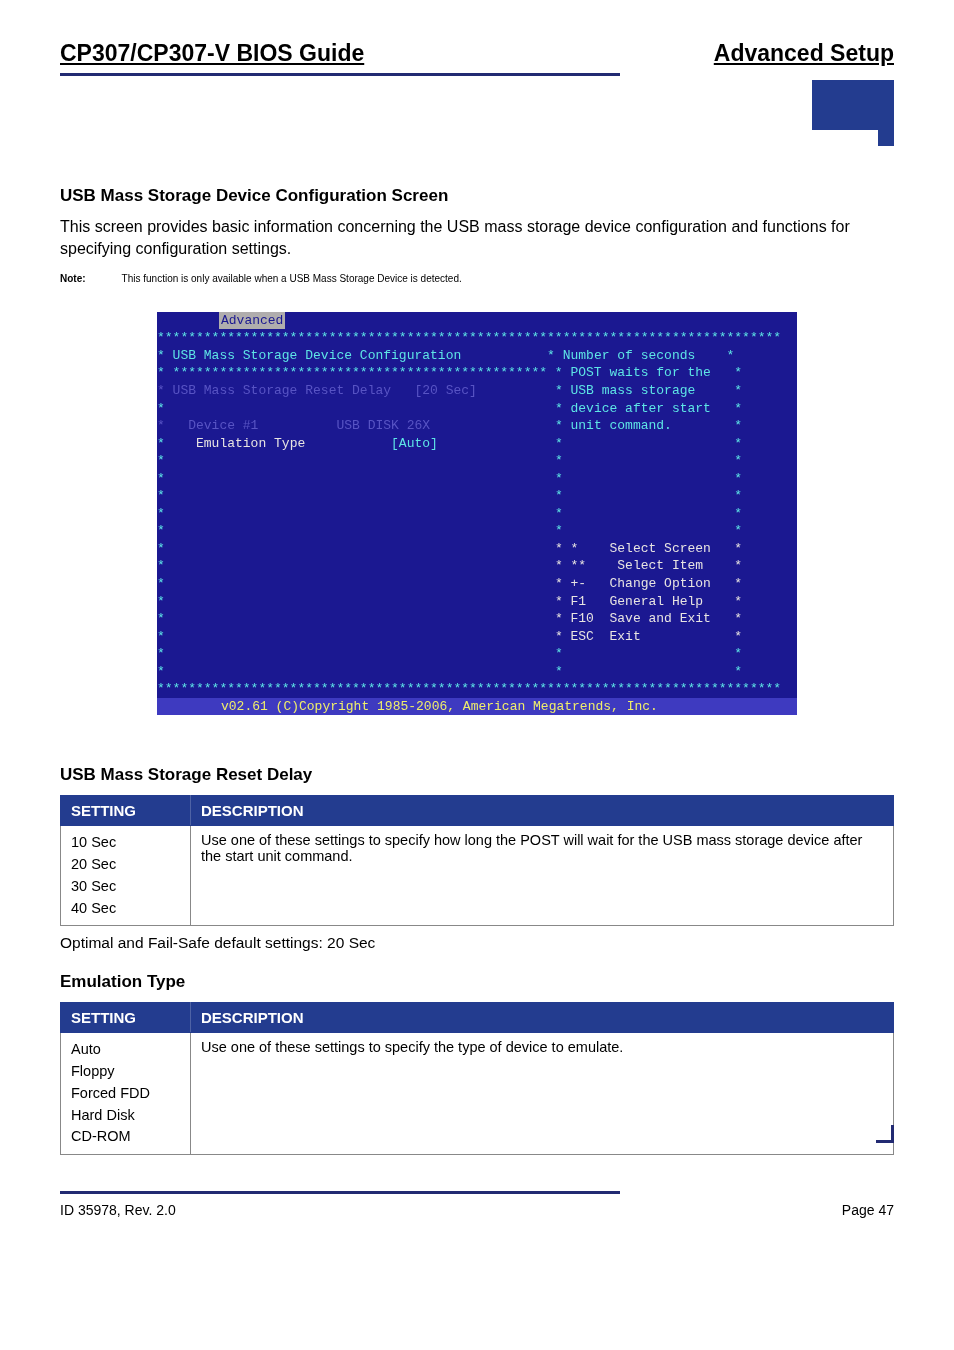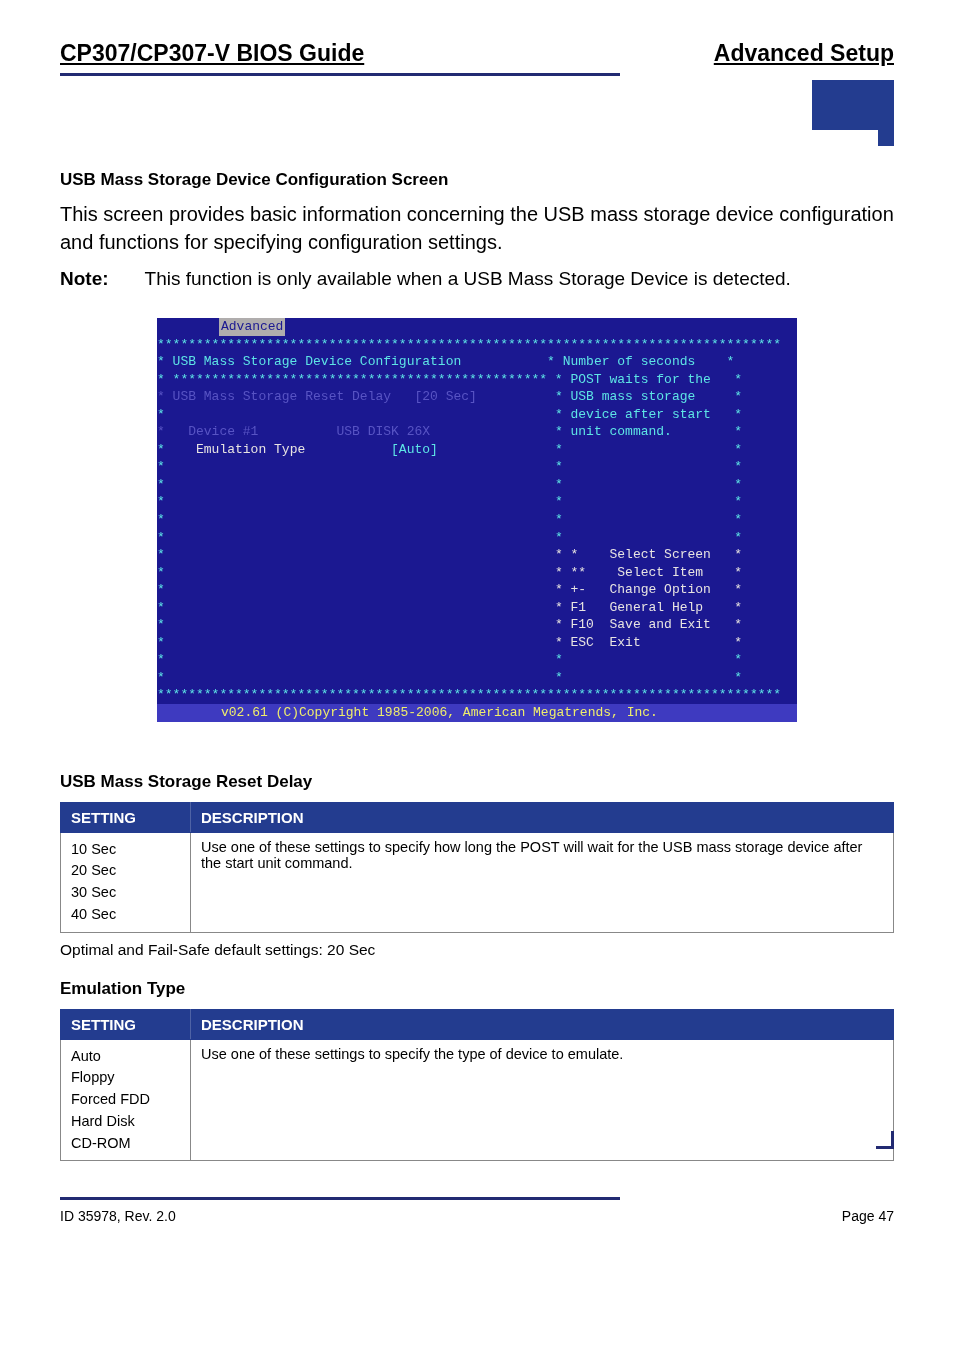--- a/index.html
+++ b/index.html
@@ -38,23 +38,23 @@
   .logo-box::after {
     content: "";
     position: absolute;
     right: 0;
     bottom: -16px;
     width: 16px;
     height: 16px;
     background: #233c8f;
   }
   .section-h { font-weight: bold; font-size: 17px; margin: 50px 0 10px 0; }
-  .section-h.first { margin-top: 40px; }
-  .para { font-size: 20px; line-height: 1.4; margin: 10px 0; }
-  .note-row { display: flex; gap: 36px; font-size: 19px; margin: 12px 0 28px 0; }
+  .section-h.first { margin-top: 56px; }
+  .para { font-size: 16px; line-height: 1.4; margin: 10px 0; }
+  .note-row { display: flex; gap: 36px; font-size: 10px; margin: 12px 0 28px 0; }
   .note-label { font-weight: bold; }
   .bios-wrap { display: flex; justify-content: center; }
   .bios {
     font-family: "Courier New", monospace;
     font-size: 13px;
     background: #1b1891;
     color: #8a86ec;
     padding: 0;
     width: 640px;
     line-height: 1.35;

